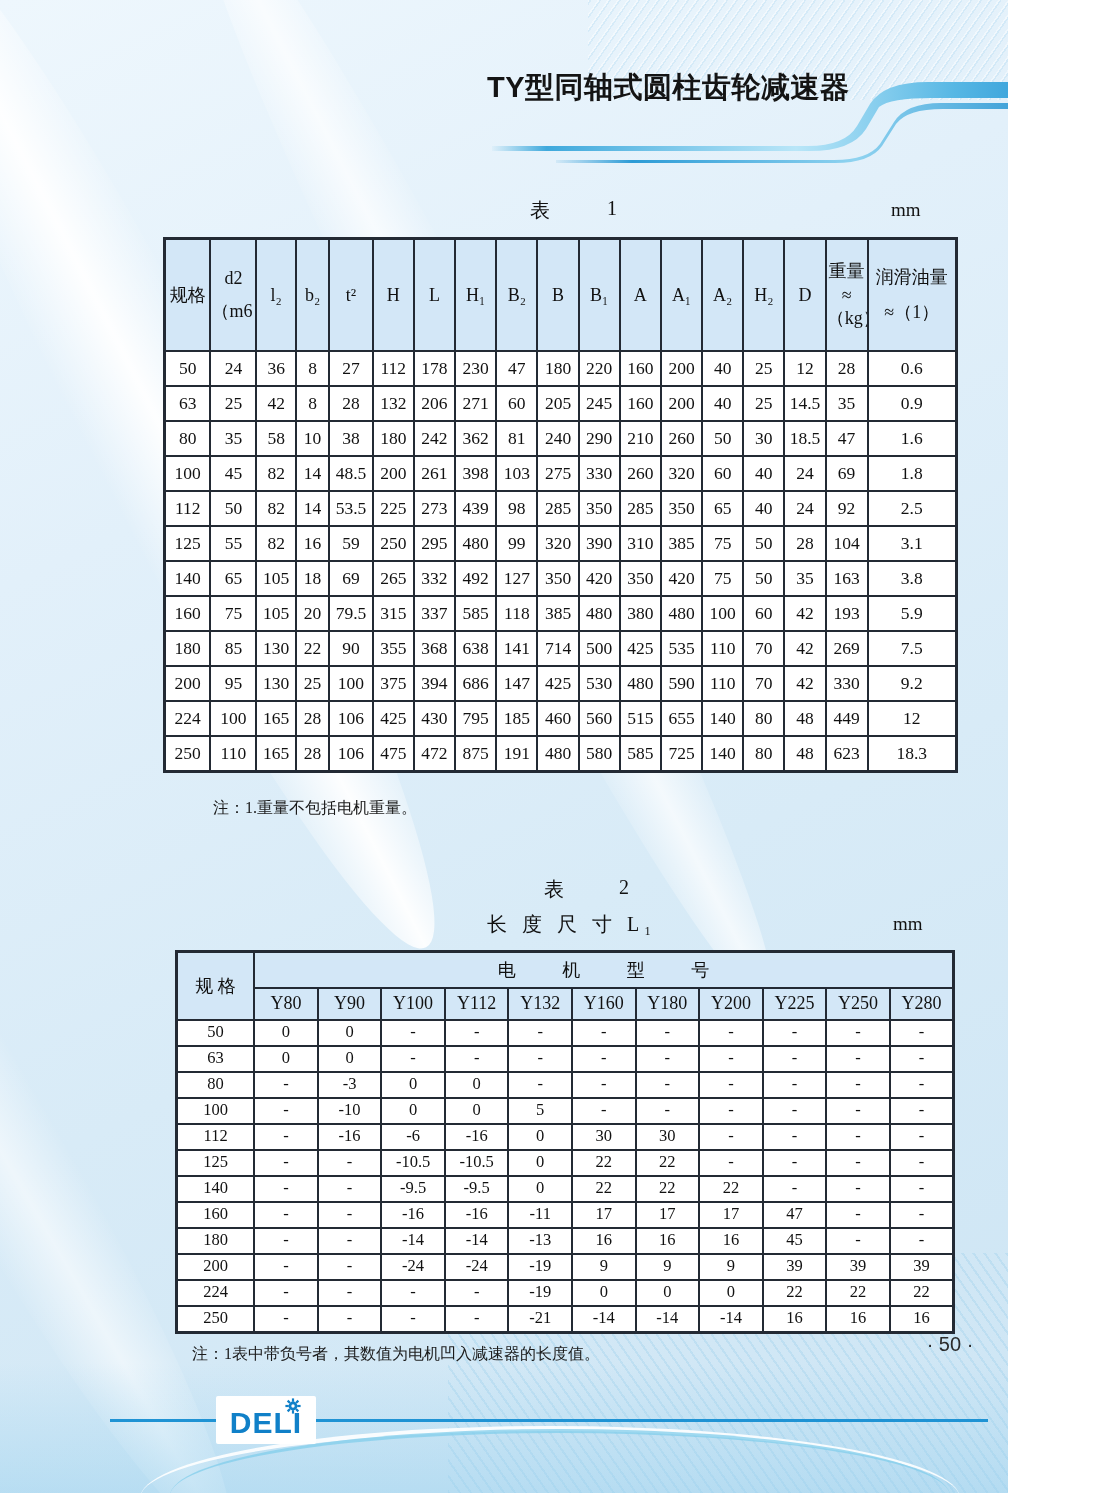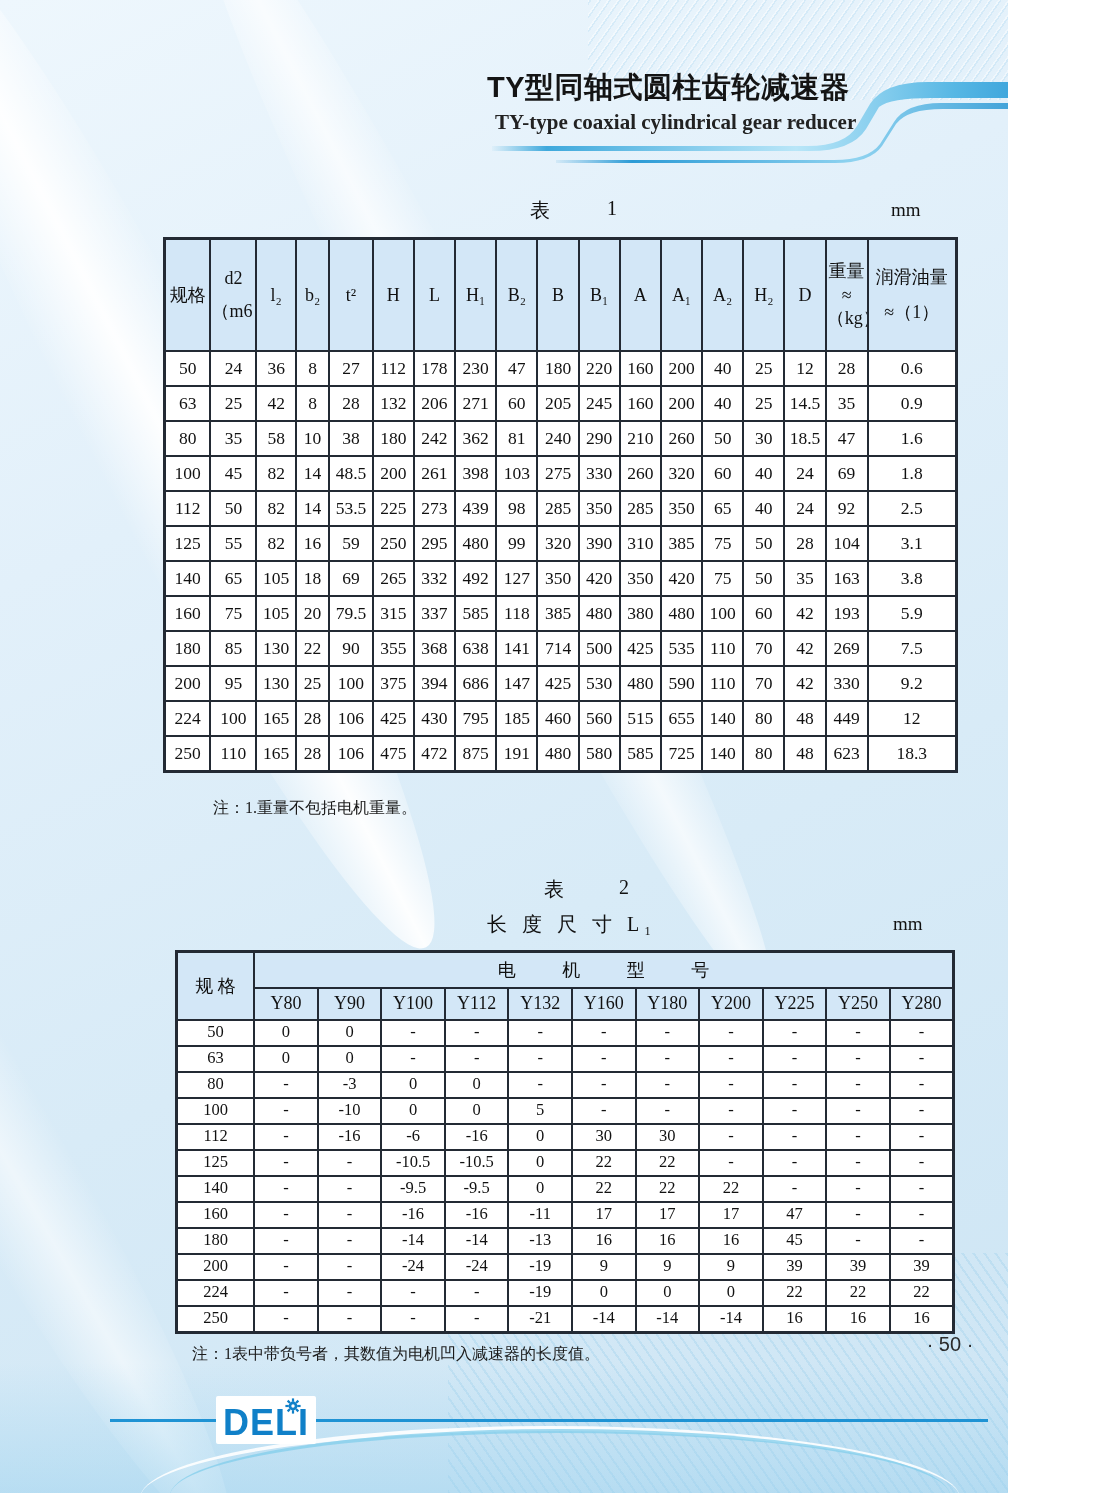--- a/index.html
+++ b/index.html
@@ -46,21 +46,21 @@
   .t2 tbody td{height:24px;font-size:16.5px;line-height:1;}
   .t2 .group-row{height:36px;}
   .t2 .motor-row{height:32px;}
   .t2 th.group{word-spacing:42px;}
   
   .note{position:absolute;font-size:16px;color:#1a1a1a;white-space:nowrap;}
   
   .foot-line{position:absolute;left:110px;top:1419px;width:878px;height:3px;background:#1f93d4;}
   .deli-box{position:absolute;left:216px;top:1396px;width:100px;height:48px;background:#ffffff;
     border-radius:2px;z-index:3;display:flex;align-items:center;justify-content:center;}
-  .deli-text{font-family:"Liberation Sans","DejaVu Sans",sans-serif;font-size:36px;font-weight:800;
+  .deli-text{font-family:"Liberation Sans","DejaVu Sans",sans-serif;font-size:30px;font-weight:800;
     color:#1080c8;letter-spacing:1px;line-height:1;margin-top:6px;}
   .gear{position:absolute;right:15px;top:2px;}
   .page-num{position:absolute;left:900px;top:1333px;width:100px;text-align:center;
     font-family:"Liberation Sans","DejaVu Sans",sans-serif;font-size:20px;color:#2b2b2b;}
 </style>
 </head>
 <body>
 
 <div class="page">
 
@@ -87,21 +87,20 @@
         <stop offset="0.14" stop-color="#2c9bd6"></stop>
         <stop offset="0.55" stop-color="#8fd3f0"></stop>
         <stop offset="1" stop-color="#1787cb"></stop>
       </linearGradient>
     </defs>
     <path fill="url(#gradA)" d="M1100,82 L928,82 Q884,82 870,104 L857,126 Q845,146 808,146 L492,146 L492,151 L810,151 Q852,151 866,129 L879,107 Q890,98 932,98 L1100,98 Z"></path>
     <path fill="url(#gradB)" d="M1100,103 L941,103 Q906,103 894,122 L880,144 Q868,160 834,160 L556,160 L556,163 L835,163 Q870,163 882,146 L896,124 Q907,109 943,109 L1100,109 Z"></path>
   </svg>
 
   <div class="title-zh">TY型同轴式圆柱齿轮减速器</div>
-  <div class="title-en">TY-type coaxial cylindrical gear reducer</div>
 
   <span class="cap" style="left:530px;top:197px;">表</span>
   <span class="cap" style="left:607px;top:197px;">1</span>
   <span class="unit" style="left:891px;top:199px;">mm</span>
 
   <div class="twrap1">
     <table class="dtable t1">
       <colgroup>
         <col style="width:5.8%">
           <col style="width:5.8%">

